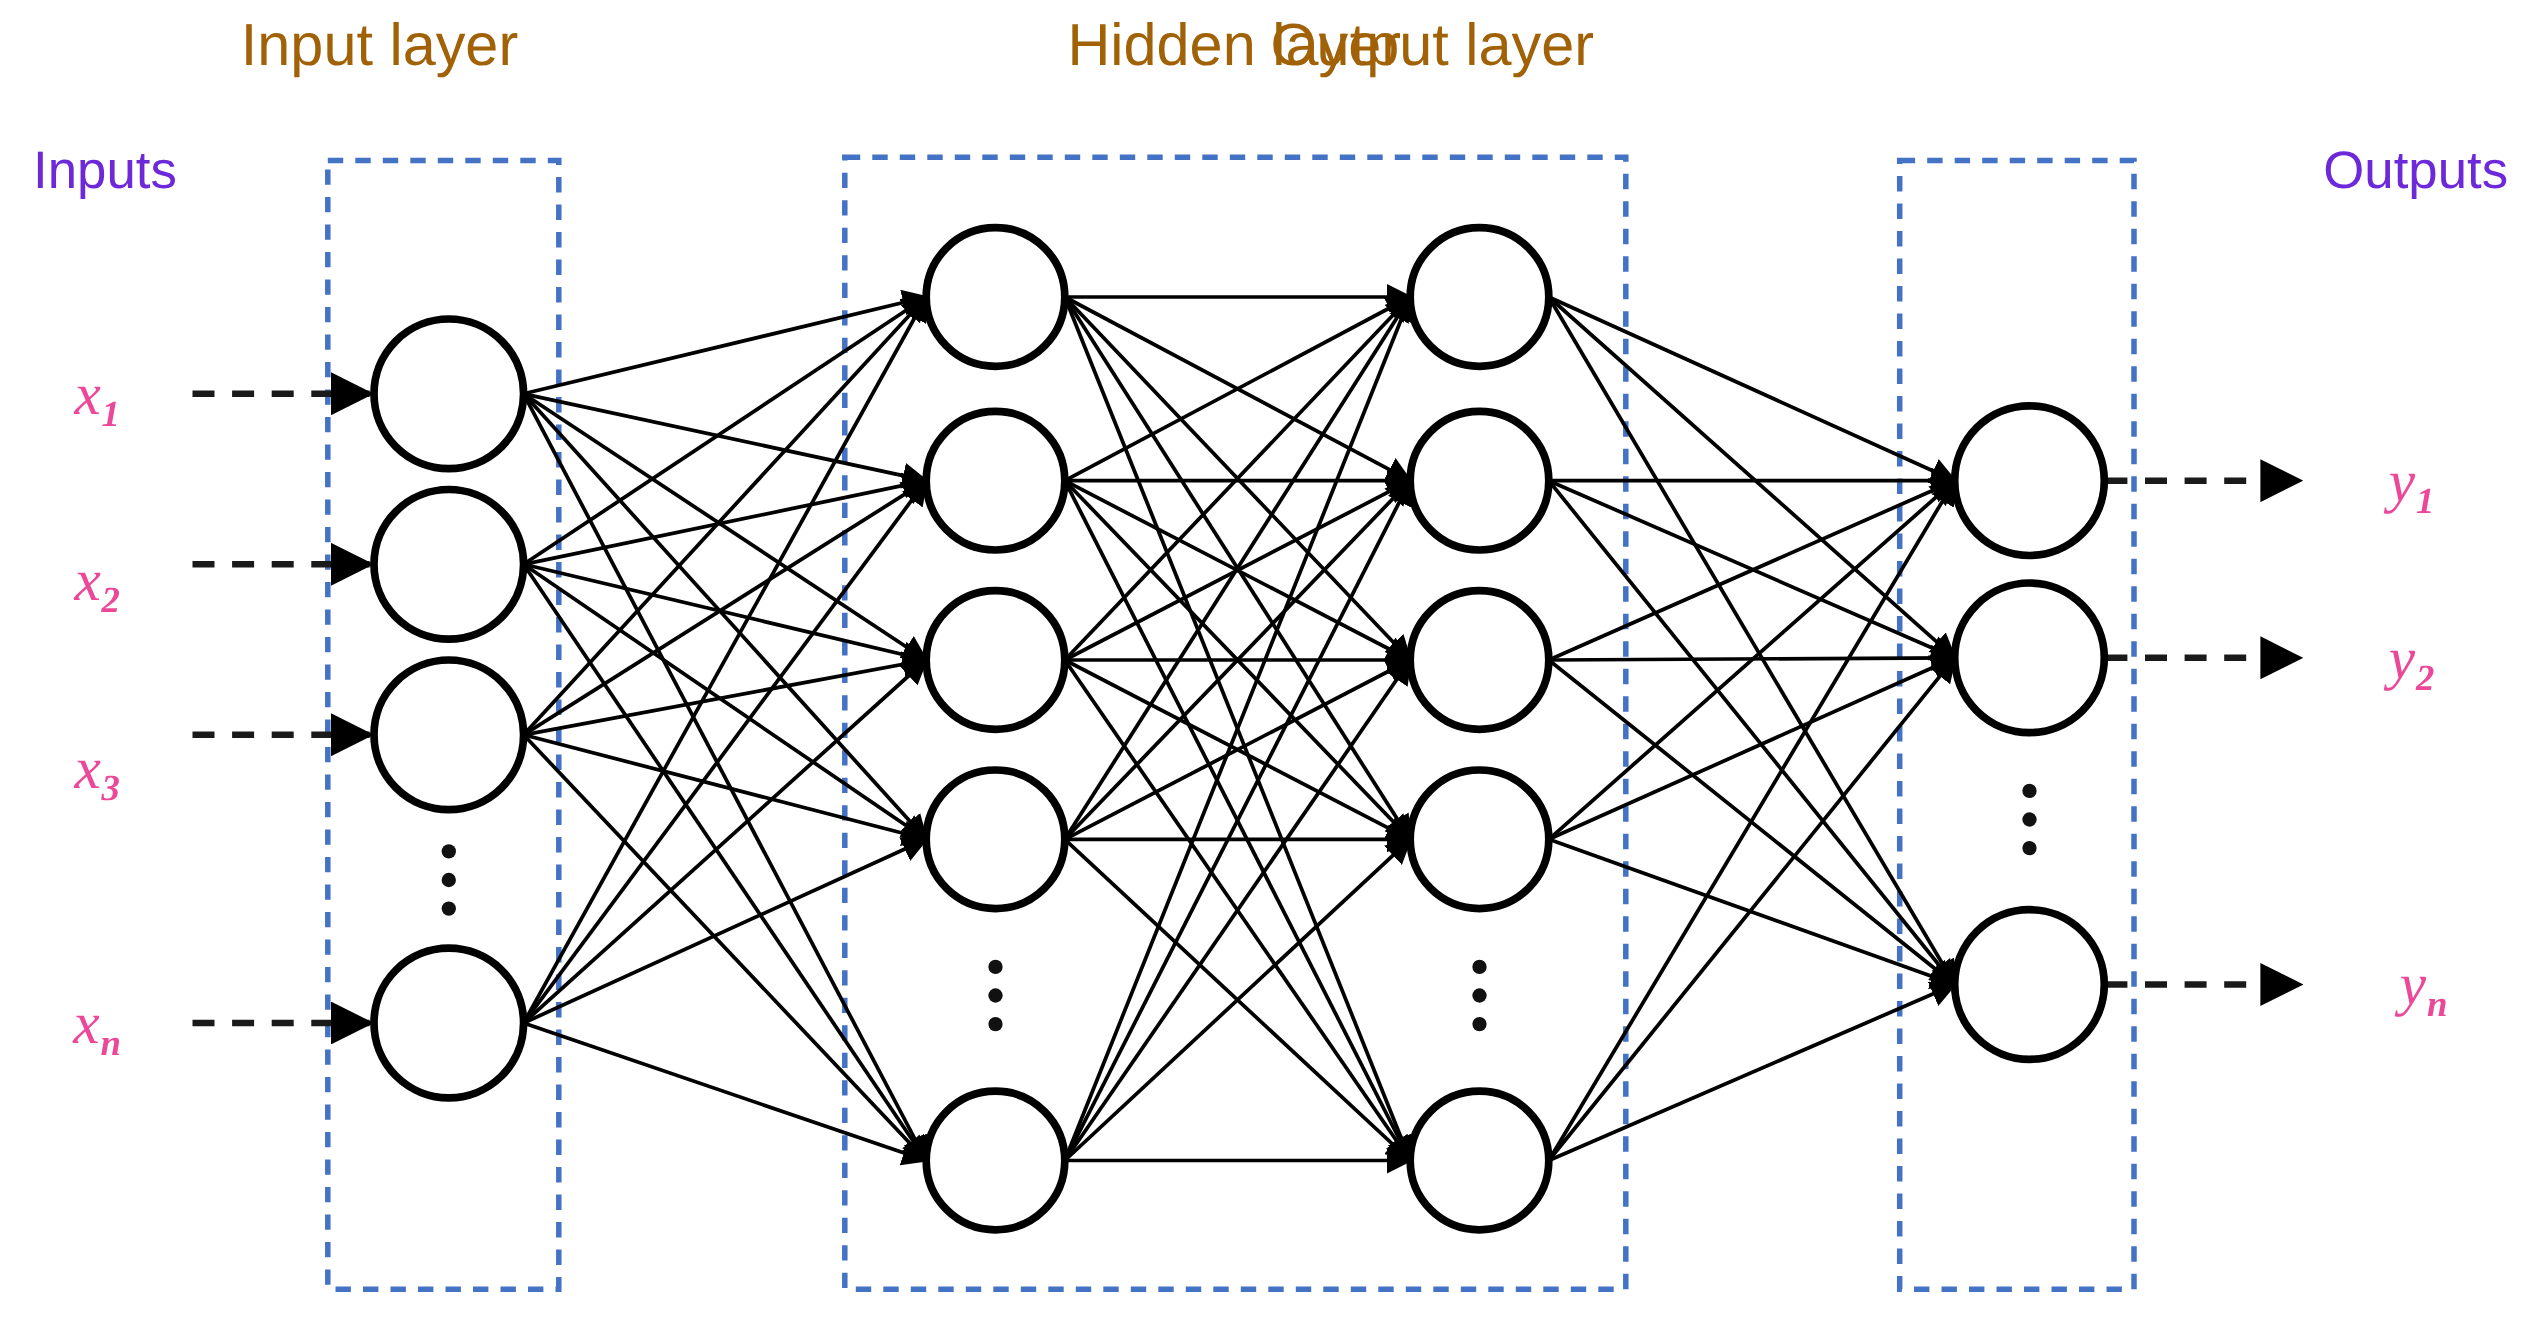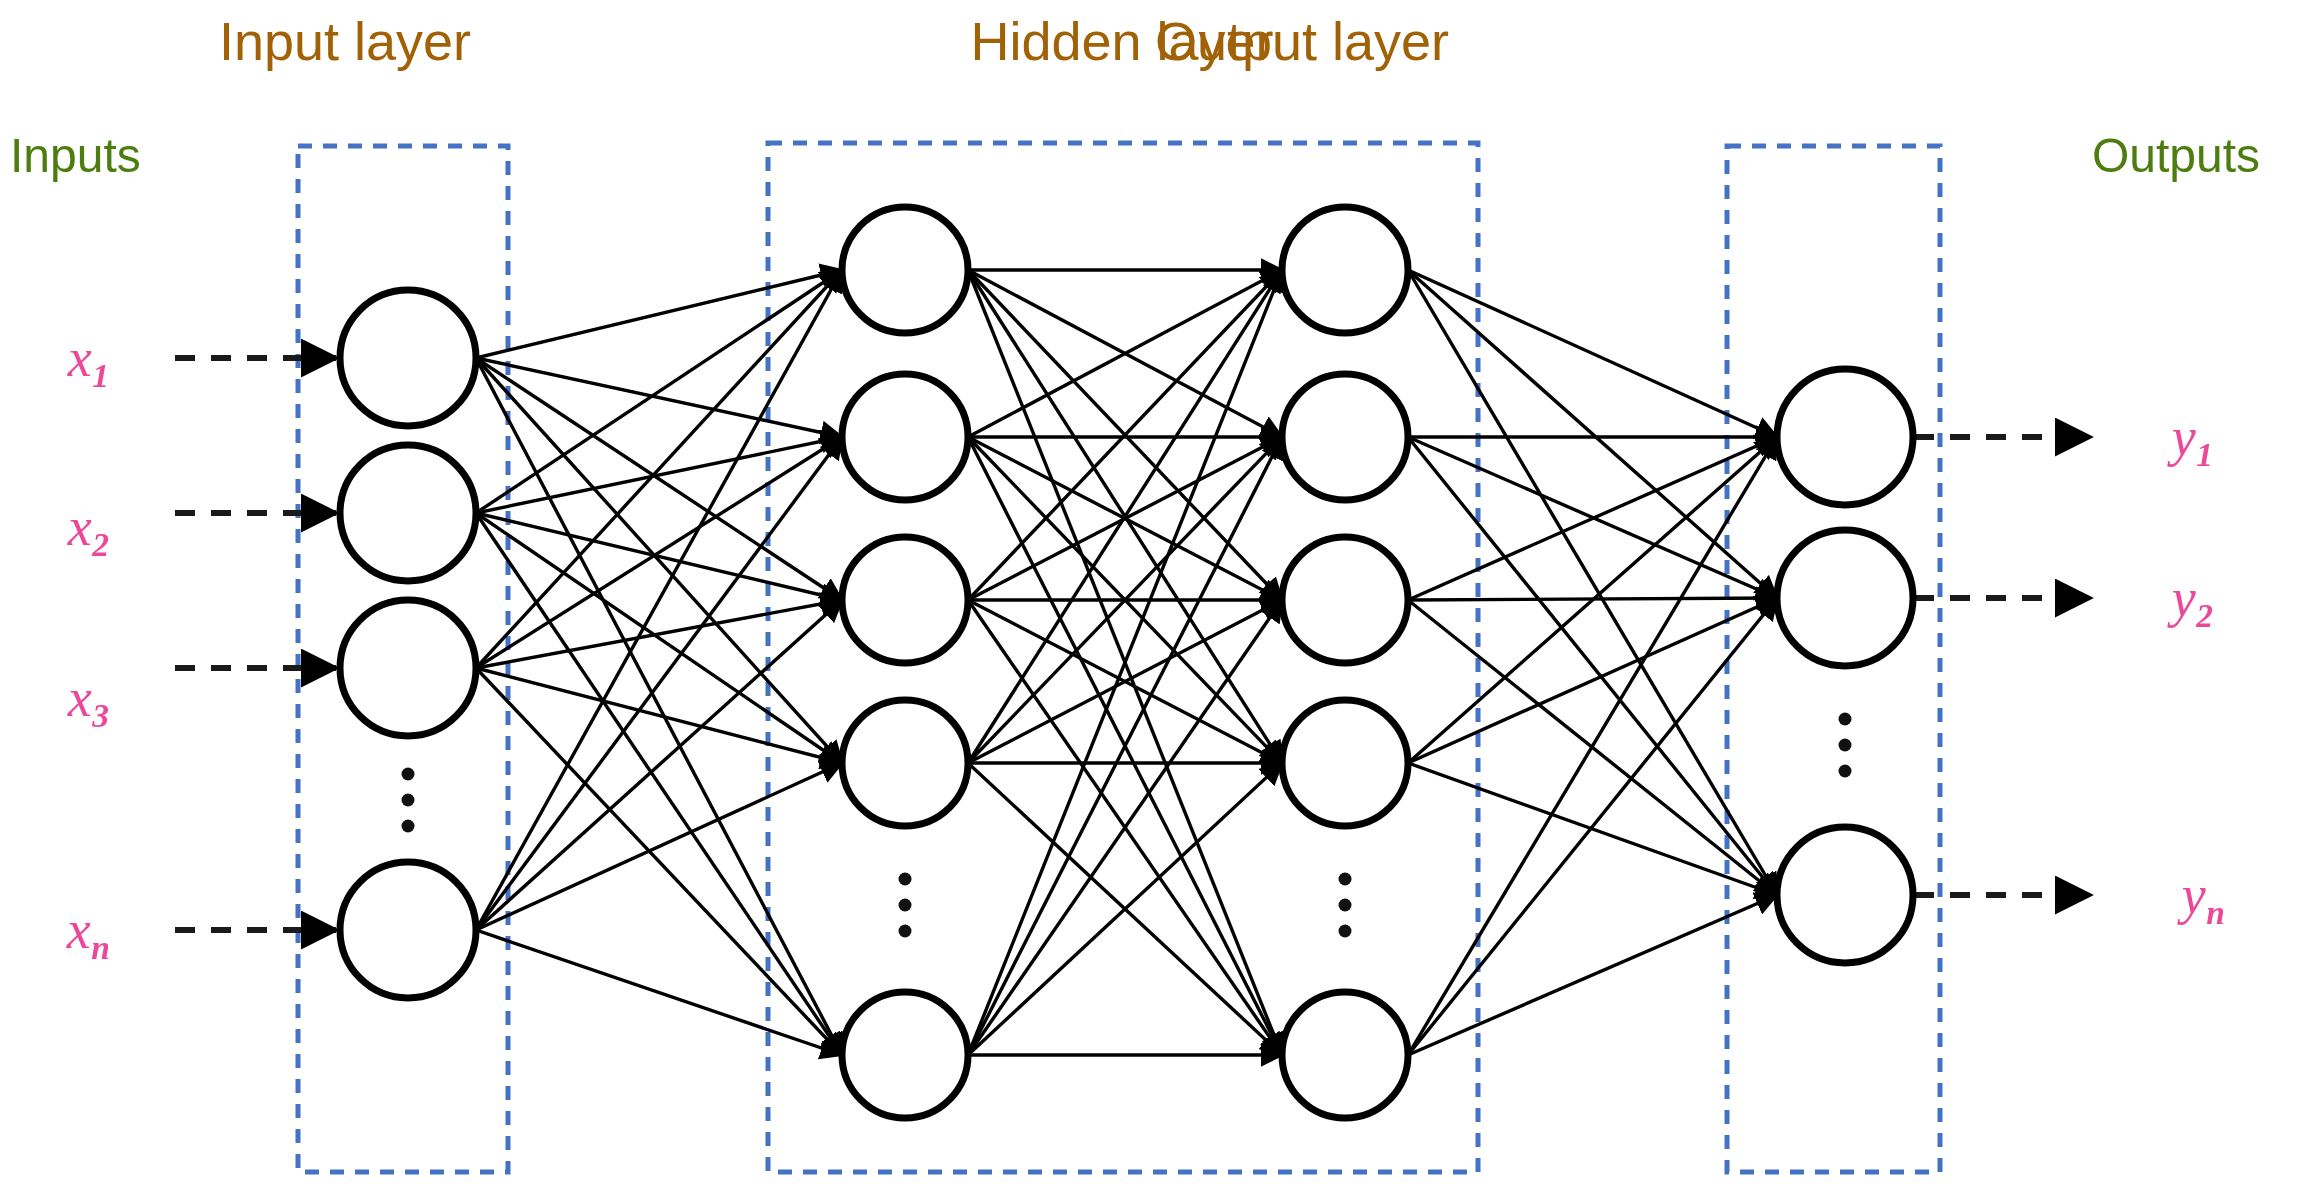--- a/index.html
+++ b/index.html
@@ -26,25 +26,26 @@
     position: absolute;
     color: #a16207;
     font-family: "Liberation Sans", sans-serif;
     font-size: 54px;
     font-weight: 400;
     white-space: nowrap;
     transform: translateX(-50%);
   }
   .io-title {
     position: absolute;
-    color: #4d7c0f;
+    color: #6d28d9;
     font-family: "Liberation Sans", sans-serif;
     font-size: 48px;
     font-weight: 400;
     white-space: nowrap;
+    margin-left: 20px;
   }
   .var-label {
     position: absolute;
     color: #ec4899;
     font-family: "Liberation Serif", serif;
     font-style: italic;
     font-size: 54px;
     white-space: nowrap;
     transform: translate(-50%, -50%);
   }

